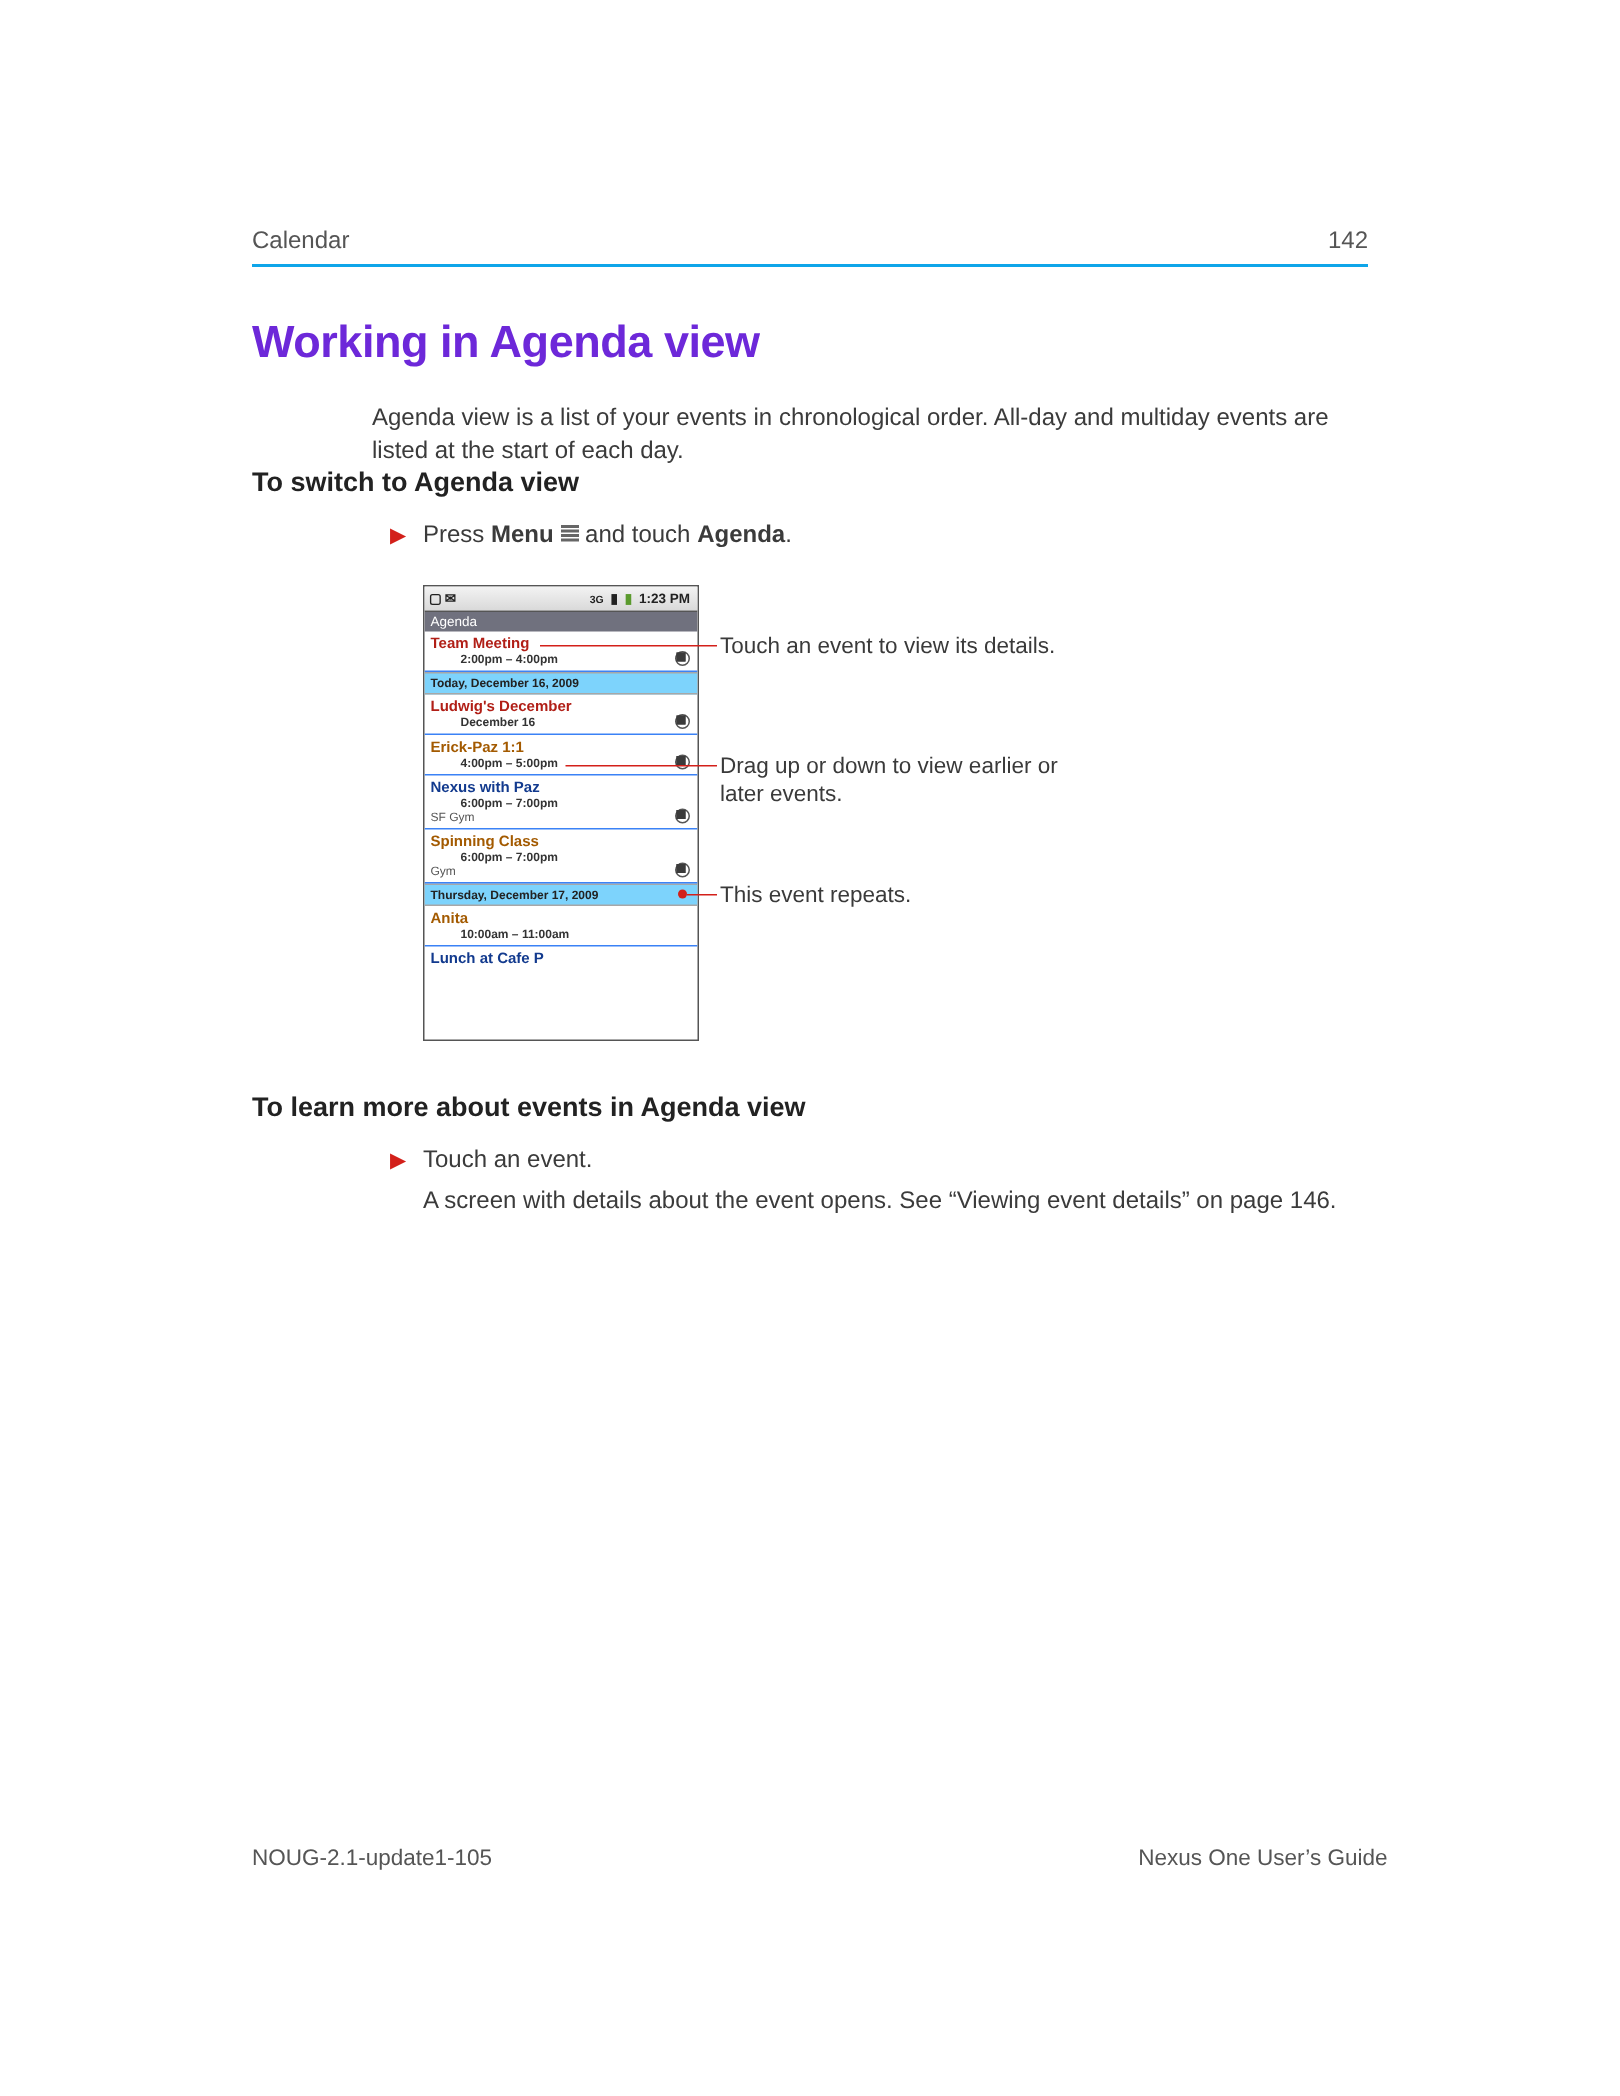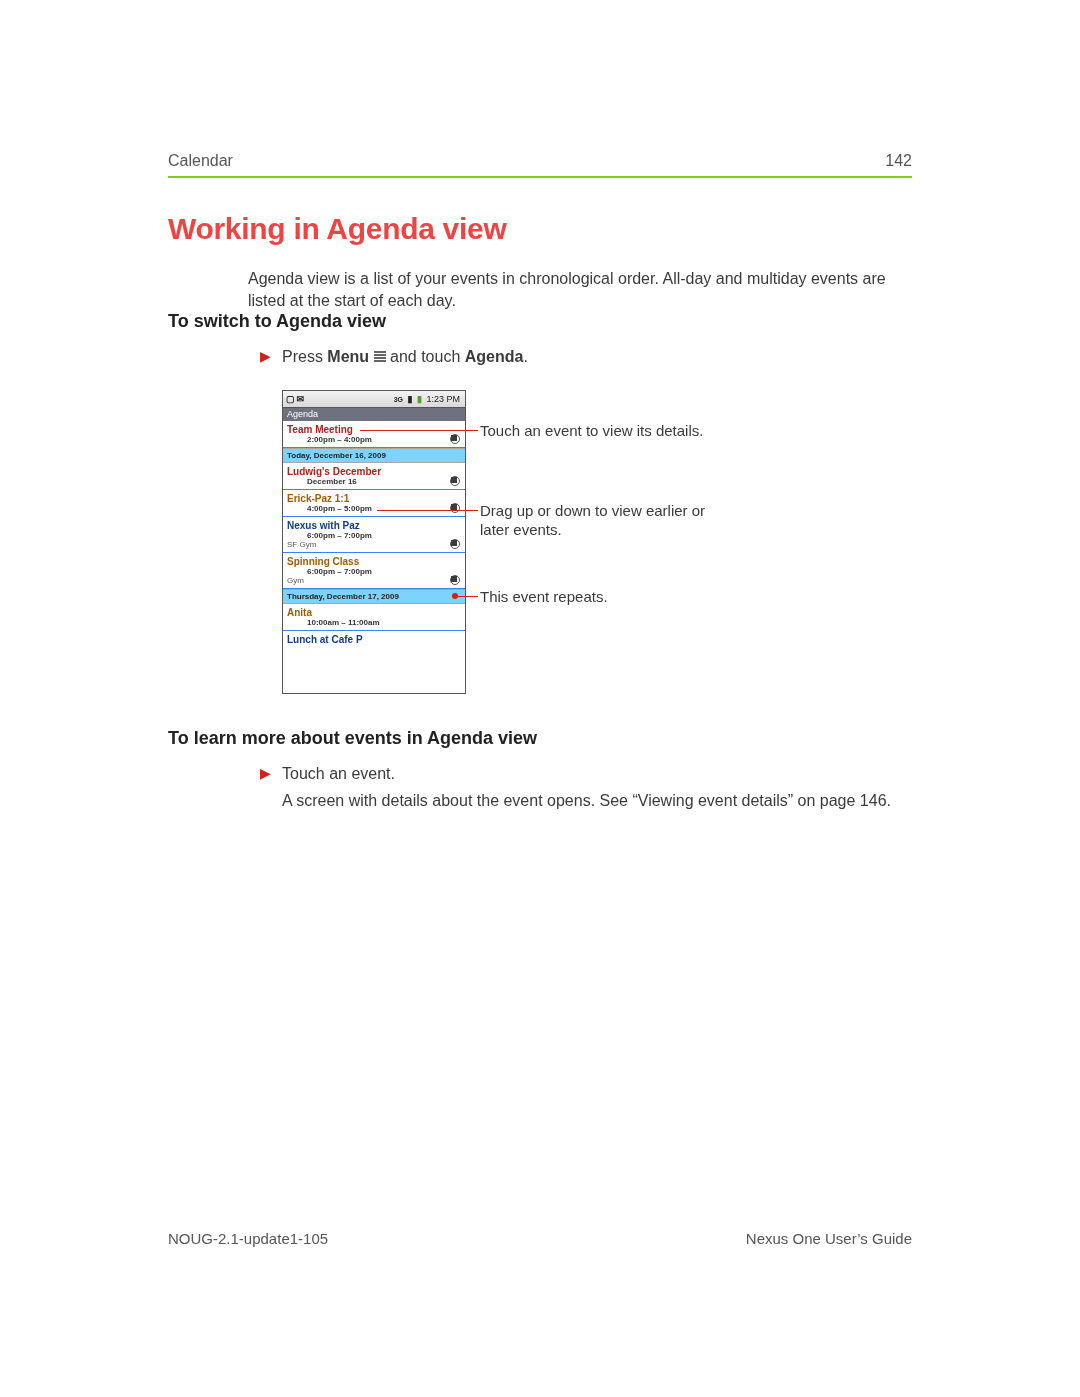--- a/index.html
+++ b/index.html
@@ -21,28 +21,28 @@
     left: 168px;
     right: 168px;
     top: 152px;
   }
   .running {
     display: flex;
     justify-content: space-between;
     font-size: 16px;
     color: #555;
     padding-bottom: 6px;
-    border-bottom: 2px solid #84cc16;
+    border-bottom: 2px solid #0ea5e9;
     text-align: center;
   }
   .h1 {
     font-size: 30px;
     font-weight: 700;
     letter-spacing: -0.3px;
-    color: #ef4444;
+    color: #6d28d9;
     margin-top: 34px;
   }
   .intro {
     margin-top: 22px;
     margin-left: 80px;
     font-size: 16px;
     line-height: 1.35;
     color: #3b3b3b;
   }
   .h2 {
@@ -102,21 +102,21 @@
     box-sizing: border-box;
     font-size: 9px;
     font-weight: 700;
     color: #222;
   }
   .statusbar .left-icons span,
   .statusbar .right-icons span {
     display: inline-block;
     margin-right: 2px;
   }
-  .status-time { font-size: 9px; font-weight: 400; }
+  .status-time { font-size: 9px; font-weight: 700; }
   .agenda-head {
     height: 13px;
     line-height: 13px;
     background: #70717e;
     color: #fff;
     font-size: 9px;
     padding-left: 4px;
   }
   .date-head {
     height: 13px;
@@ -169,21 +169,21 @@
   .leader-dot {
     position: absolute;
     width: 6px; height: 6px;
     border-radius: 50%;
     background: #d3201a;
   }
 
   .footer {
     position: absolute;
     left: 168px;
-    right: 168px;
+    right: 155px;
     bottom: 150px;
     display: flex;
     justify-content: space-between;
     font-size: 15px;
     color: #555;
   }
   .menu-glyph {
     display: inline-block;
     width: 12px;
     vertical-align: -1px;

